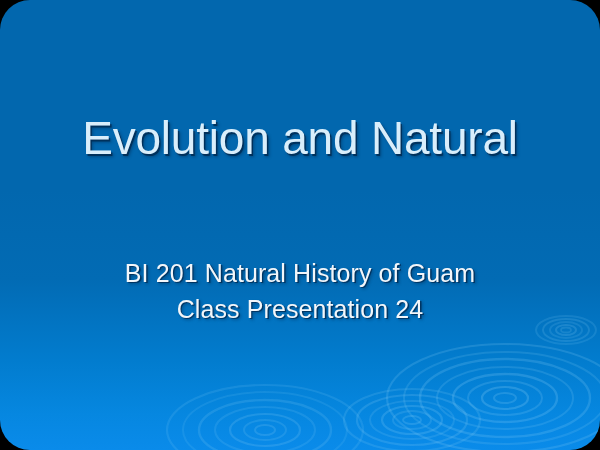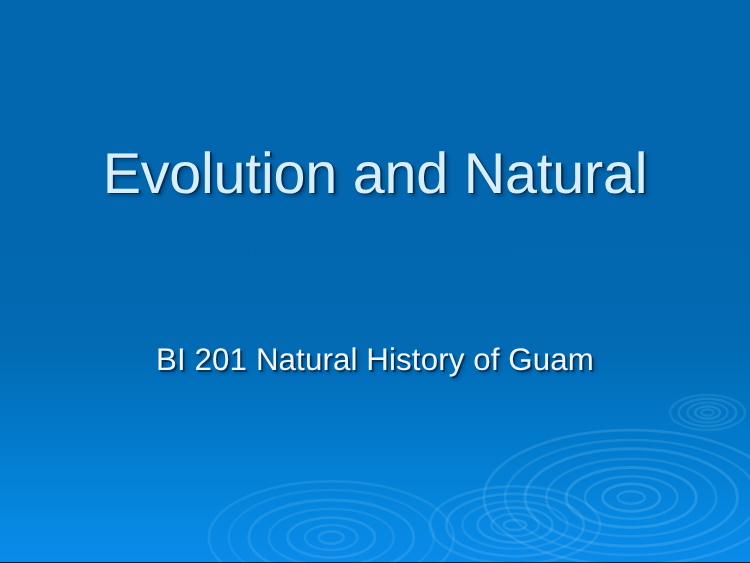--- a/index.html
+++ b/index.html
@@ -14,20 +14,21 @@
     height: 450px;
     overflow: hidden;
     font-family: "Liberation Sans", sans-serif;
     background: linear-gradient(to bottom,
         #0267ae 0%,
         #0267ae 42%,
         #026bb4 62%,
         #027cce 80%,
         #0687e0 92%,
         #0a8bea 100%);
+    border-radius: 30px;
   }
 
   
   .ripple-layer {
     position: absolute;
     left: 0;
     top: 0;
     width: 600px;
     height: 450px;
     pointer-events: none;
@@ -53,21 +54,20 @@
       2.5px 2.5px 3px rgba(0, 20, 45, 0.35);
     white-space: nowrap;
   }
 
   .subtitle-block {
     position: absolute;
     left: 0;
     top: 255px;
     width: 600px;
     text-align: center;
-    margin-top: 15px;
   }
 
   .subtitle-line {
     color: #f2f6fa;
     font-size: 25px;
     line-height: 36px;
     font-weight: normal;
     letter-spacing: 0.1px;
     text-shadow:
       1.4px 1.4px 0 rgba(0, 26, 56, 0.58),
@@ -129,15 +129,16 @@
 
     </g>
   </svg>
 
   <div class="title-block">
     <div class="title-line">Evolution and Natural</div>
   </div>
 
   <div class="subtitle-block">
     <div class="subtitle-line">BI 201 Natural History of Guam</div>
+    <div class="subtitle-line">Class Presentation 24</div>
   </div>
 
 </div>
 
 </body></html>

